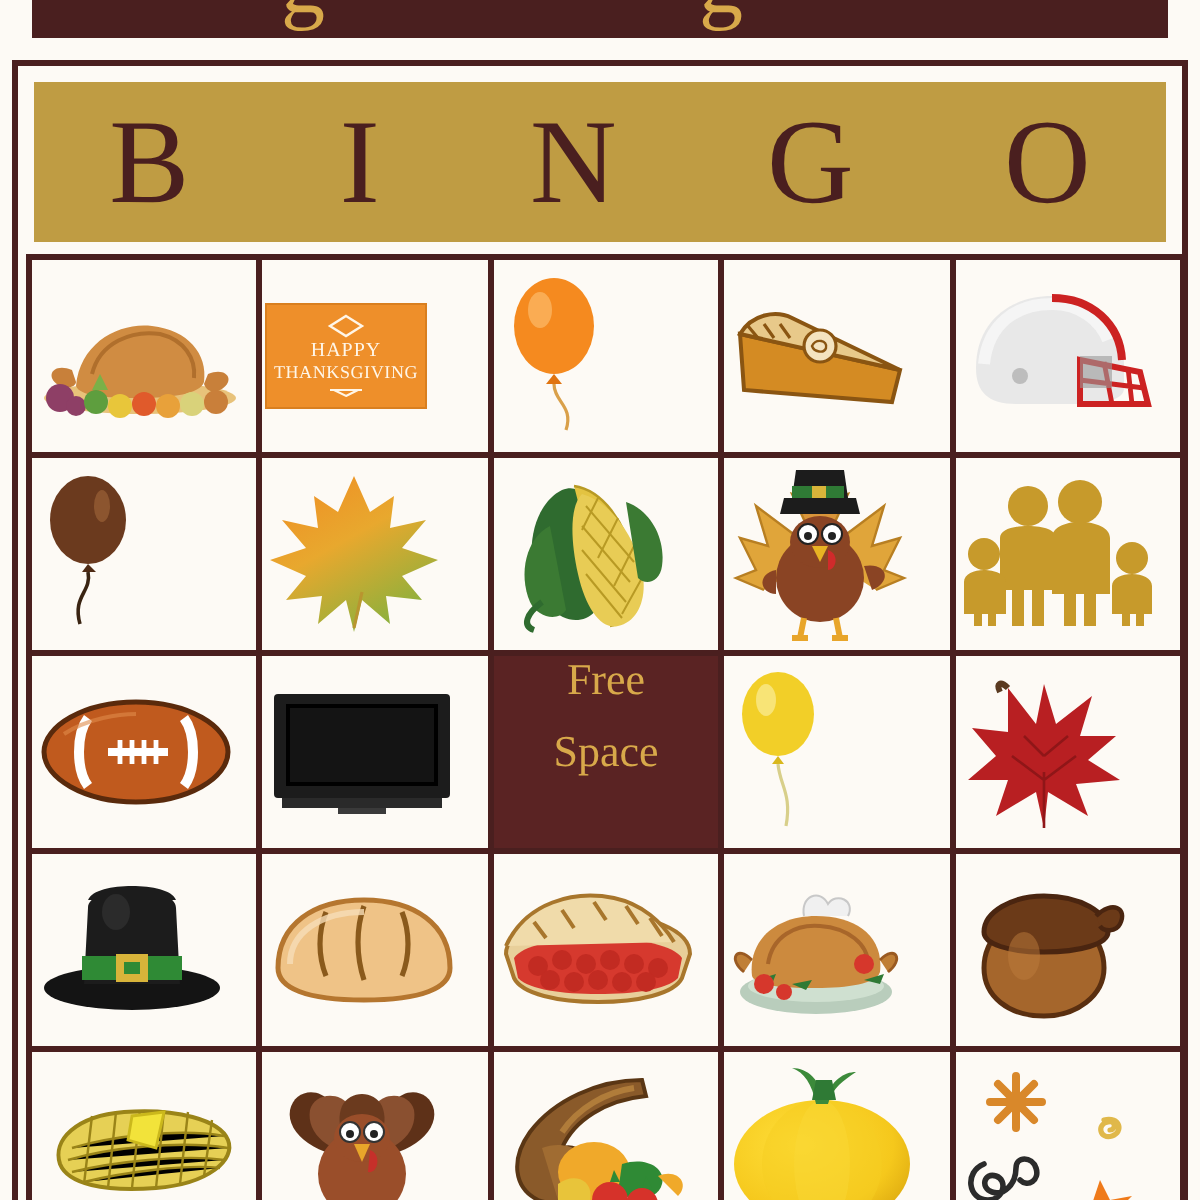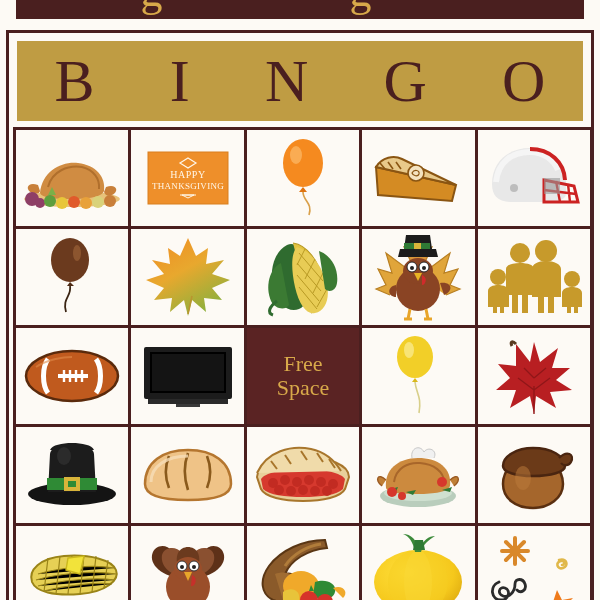--- a/index.html
+++ b/index.html
@@ -43,25 +43,25 @@
   .grid {
     position: absolute; left: 4px; top: 94px; width: 574px; height: 490px;
     display: grid;
     grid-template-columns: repeat(5, 1fr);
     grid-template-rows: repeat(5, 96px);
     gap: 3px; background: #4a1f1f;
     border: 3px solid #4a1f1f; box-sizing: content-box;
   }
   .cell {
     background: #fdfaf5; position: relative; overflow: hidden;
-    display: flex; align-items: center; justify-content: center;
+    display: flex; align-items: center; 
   }
   .cell svg { display:block; }
 
-  .free-cell { background: #5a2323; flex-direction: column; }
+  .free-cell { background: #5a2323; flex-direction: column; gap: 12px; }
   .free-line {
     color: #d8a94a; font-size: 22px; line-height: 1.08;
     font-family: "Liberation Serif", serif; text-align:center;
   }
 </style>
 </head>
 <body>
 
 <div id="page">
 

